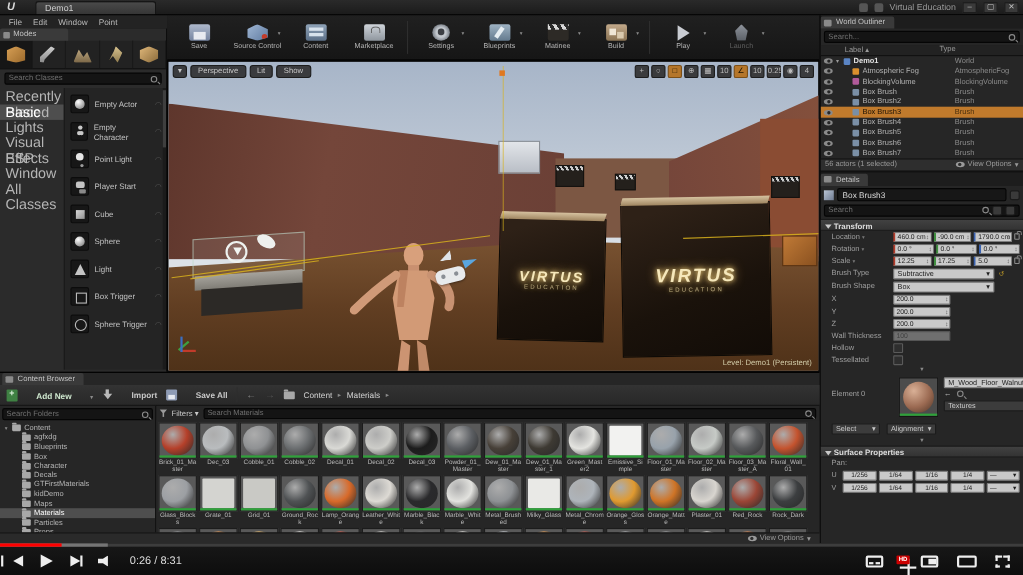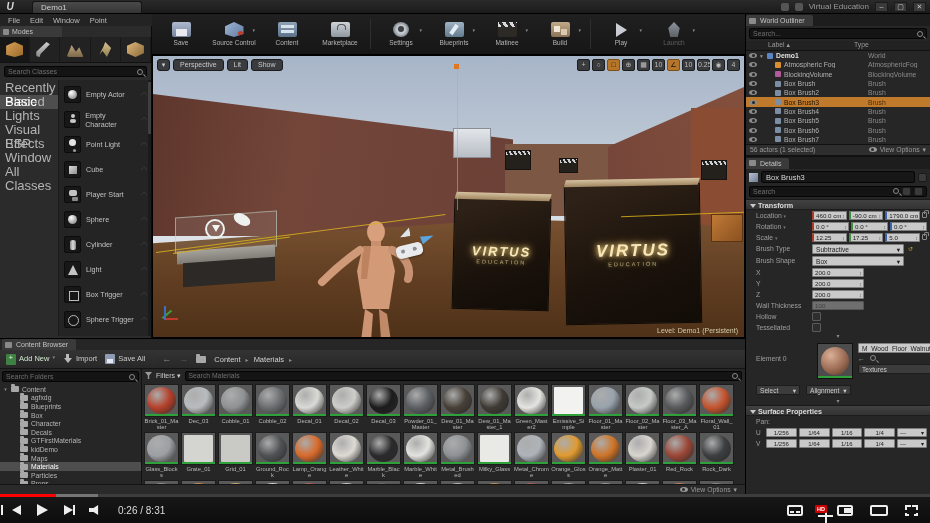--- a/index.html
+++ b/index.html
@@ -198,21 +198,21 @@
   .sp-ax{width:8px;color:#9f9f9f;font-size:6.5px}
   .sp-btn{height:9px;background:#c9c9c9;border:1px solid #7e7e7e;border-radius:1px;color:#1d1d1d;font-size:6px;line-height:8px;text-align:center;flex:1}
   .sp-drop{height:9px;background:#c9c9c9;border:1px solid #7e7e7e;border-radius:1px;color:#1d1d1d;font-size:6px;line-height:8px;padding:0 2px;width:30px;display:flex;justify-content:space-between}
   .geo-row{display:flex;gap:6px;padding:3px 3px 3px 10px}
 
   
   #cb{position:absolute;left:0;top:338px;width:745px;height:156px;background:#262626;border-top:1px solid #000}
   #cb-tab{position:absolute;left:2px;top:0;height:11px;background:#3a3a3a;border-radius:2px 2px 0 0;color:#c4c4c4;font-size:7px;line-height:11px;padding:0 8px 0 14px}
   #cb-tab::before{content:"";position:absolute;left:3px;top:2.5px;width:7px;height:6px;background:#8a8a8a;border-radius:1px}
   #cb-toolbar{position:absolute;left:0;top:11px;width:745px;height:19px;background:linear-gradient(#333,#282828);border-bottom:1px solid #141414;display:flex;align-items:center;gap:8px;padding:0 6px}
-  .cb-btn{display:flex;align-items:flex-start;gap:3px;color:#c9c9c9;font-size:7.5px;font-weight:normal}
+  .cb-btn{display:flex;align-items:flex-end;gap:17px;color:#c9c9c9;font-size:7.5px;font-weight:bold}
   .ic-addnew{width:10px;height:11px;background:#3f8143;border-radius:1px;position:relative}
   .ic-addnew::after{content:"+";position:absolute;left:2.5px;top:-0.5px;color:#dff2df;font-size:8px}
   .ic-import{width:10px;height:10px;position:relative}
   .ic-import::after{content:"";position:absolute;left:3px;top:0;width:3px;height:5px;background:#b9b9b9}
   .ic-import::before{content:"";position:absolute;left:1px;top:4px;border-left:4px solid transparent;border-right:4px solid transparent;border-top:5px solid #b9b9b9}
   .ic-saveall{width:10px;height:10px;background:#8e9bb5;border-radius:1px;position:relative}
   .ic-saveall::after{content:"";position:absolute;left:2px;bottom:1px;width:6px;height:4px;background:#e6e9f0}
   .nav-arrow{color:#8f8f8f;font-size:9px}
   .folder-ic{width:10px;height:7px;background:#a8a8a8;border-radius:1px;position:relative;flex:none}
   .folder-ic::before{content:"";position:absolute;left:0;top:-2px;width:4px;height:2px;background:#a8a8a8;border-radius:1px 1px 0 0}
@@ -339,37 +339,32 @@
               <div class="picon pi-person"></div>
               <div class="plabel">Empty Character</div>
               <div class="pgrip">◠</div>
             </div>
             <div class="pitem">
               <div class="picon pi-bulb"></div>
               <div class="plabel">Point Light</div>
               <div class="pgrip">◠</div>
             </div>
             <div class="pitem">
+              <div class="picon pi-pawn"></div>
+              <div class="plabel">Player Start</div>
+              <div class="pgrip">◠</div>
+            </div>
+            <div class="pitem">
               <div class="picon pi-cube"></div>
               <div class="plabel">Cube</div>
               <div class="pgrip">◠</div>
             </div>
             <div class="pitem">
-              <div class="picon pi-pawn"></div>
-              <div class="plabel">Player Start</div>
-              <div class="pgrip">◠</div>
-            </div>
-            <div class="pitem">
               <div class="picon pi-sphere"></div>
               <div class="plabel">Sphere</div>
-              <div class="pgrip">◠</div>
-            </div>
-            <div class="pitem">
-              <div class="picon pi-cylinder"></div>
-              <div class="plabel">Cylinder</div>
               <div class="pgrip">◠</div>
             </div>
             <div class="pitem">
               <div class="picon pi-cone"></div>
               <div class="plabel">Light</div>
               <div class="pgrip">◠</div>
             </div>
             <div class="pitem">
               <div class="picon pi-boxwire"></div>
               <div class="plabel">Box Trigger</div>

